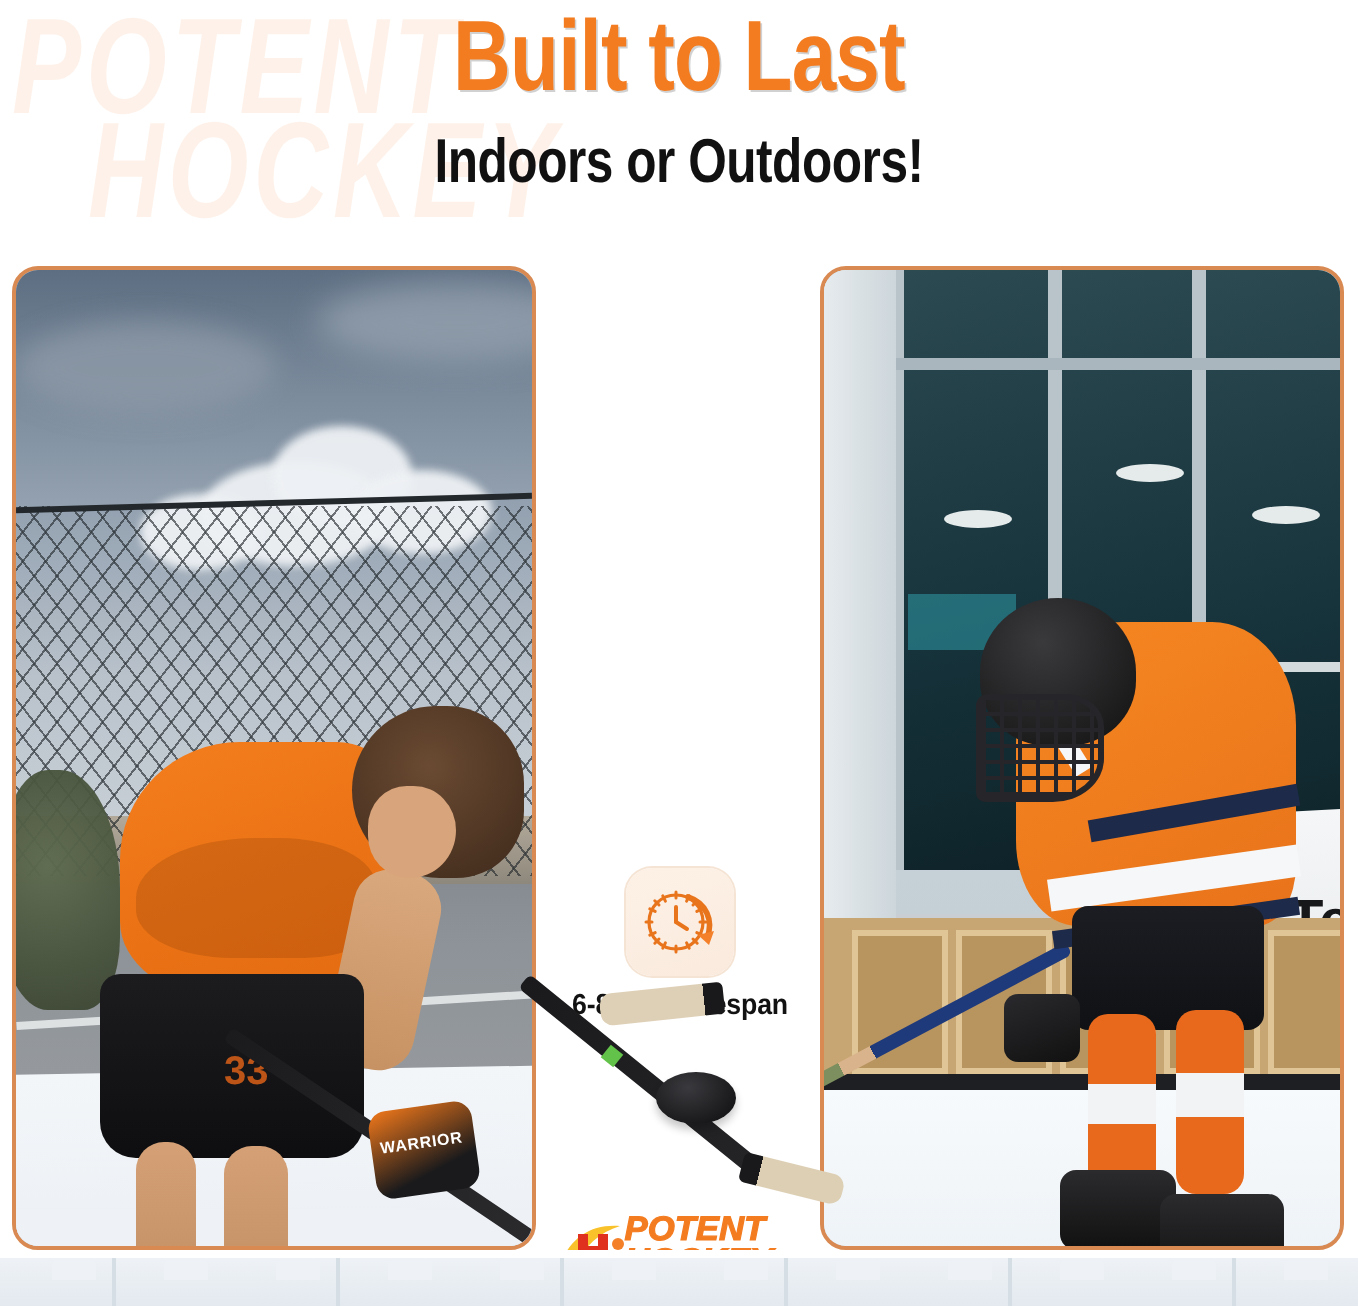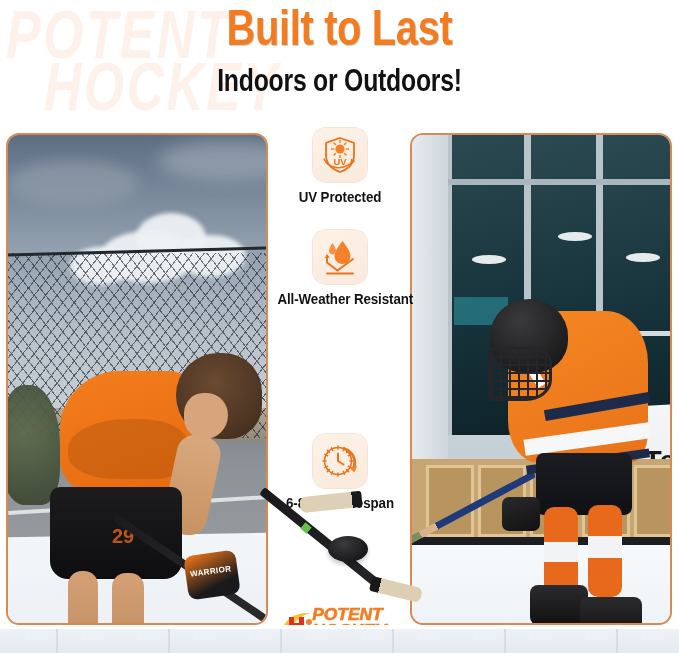--- a/index.html
+++ b/index.html
@@ -241,21 +241,21 @@
       <div class="line-white lw1"></div>
       <div class="tile-mat"></div>
       <div class="tile-mat2"></div>
       <div class="cone"></div>
       <div class="shirt"></div>
       <div class="shirt-sh"></div>
       <div class="arm"></div>
       <div class="hair"></div>
       <div class="face"></div>
       <div class="shorts"></div>
-      <div class="num">29</div>
+      <div class="num">33</div>
       <div class="leg leg-a"></div>
       <div class="leg leg-b"></div>
       <div class="stick-l"></div>
       <div class="glove"></div>
       <div class="glove-txt">WARRIOR</div>
 
     </div>
   </div>
 
   <div class="photo right">
@@ -299,56 +299,21 @@
       <div class="sock so-b"></div>
       <div class="isk isk-a"></div>
 
       <div class="isk isk-b"></div>
 
     </div>
   </div>
 
   <div class="center">
 
-    <div class="feat f1">
-      <div class="tile">
-        <svg width="40" height="40" viewBox="0 0 40 40">
-          <path d="M20 3 L34 8 V20 C34 29 27 34.5 20 37 C13 34.5 6 29 6 20 V8 Z" fill="none" stroke="#E8741C" stroke-width="1.8"></path>
-          <circle cx="20" cy="14" r="4.6" fill="#F4812A"></circle>
-          <g stroke="#F4812A" stroke-width="1.5" stroke-linecap="round">
-            <line x1="20" y1="5.5" x2="20" y2="7.6"></line>
-            <line x1="20" y1="20.4" x2="20" y2="22.5"></line>
-            <line x1="11.5" y1="14" x2="13.6" y2="14"></line>
-            <line x1="26.4" y1="14" x2="28.5" y2="14"></line>
-            <line x1="14" y1="8" x2="15.5" y2="9.5"></line>
-            <line x1="24.5" y1="18.5" x2="26" y2="20"></line>
-            <line x1="26" y1="8" x2="24.5" y2="9.5"></line>
-            <line x1="15.5" y1="18.5" x2="14" y2="20"></line>
-          </g>
-          <text x="20" y="30" text-anchor="middle" font-family="Liberation Sans, sans-serif" font-size="9.5" font-weight="700" fill="#E8741C">UV</text>
-          <path d="M4 24 C8 33 22 37 34 26" fill="none" stroke="#E8741C" stroke-width="1.6" stroke-linecap="round"></path>
-          <path d="M31 23.5 L34.6 26.2 L30.4 28" fill="#E8741C"></path>
-        </svg>
-      </div>
-      <div class="flabel">UV Protected</div>
-    </div>
-
-    <div class="feat f2">
-      <div class="tile">
-        <svg width="40" height="40" viewBox="0 0 40 40">
-          <path d="M22.5 4 C22.5 4 30.5 13.5 30.5 19 C30.5 23.6 26.9 27 22.5 27 C18.1 27 14.5 23.6 14.5 19 C14.5 13.5 22.5 4 22.5 4 Z" fill="#F4812A"></path>
-          <path d="M12.5 6 C12.5 6 16 11 16 13.6 C16 15.9 14.4 17.6 12.5 17.6 C10.6 17.6 9 15.9 9 13.6 C9 11 12.5 6 12.5 6 Z" fill="#F4812A" opacity="0.85"></path>
-          <path d="M7 18.5 L7 25.5 L17.5 33.5" fill="none" stroke="#E8741C" stroke-width="1.9" stroke-linecap="round"></path>
-          <path d="M4.6 21.2 L7 17.6 L10 20.4" fill="#E8741C"></path>
-          <path d="M17.5 33.5 L33 22" fill="none" stroke="#E8741C" stroke-width="1.9" stroke-linecap="round"></path>
-          <rect x="6" y="35.5" width="28" height="2.1" rx="1" fill="#E8741C"></rect>
-        </svg>
-      </div>
-      <div class="flabel">All-Weather Resistant</div>
-    </div>
+
 
 
     <div class="feat f4">
       <div class="tile">
         <svg width="40" height="40" viewBox="0 0 40 40">
           <circle cx="18" cy="20" r="13.5" fill="none" stroke="#E8741C" stroke-width="1.6"></circle>
           <g stroke="#E8741C" stroke-width="1.5" stroke-linecap="round">
             <line x1="18" y1="5" x2="18" y2="8"></line>
               <line x1="18" y1="32" x2="18" y2="35"></line>
             <line x1="3" y1="20" x2="6" y2="20"></line>

